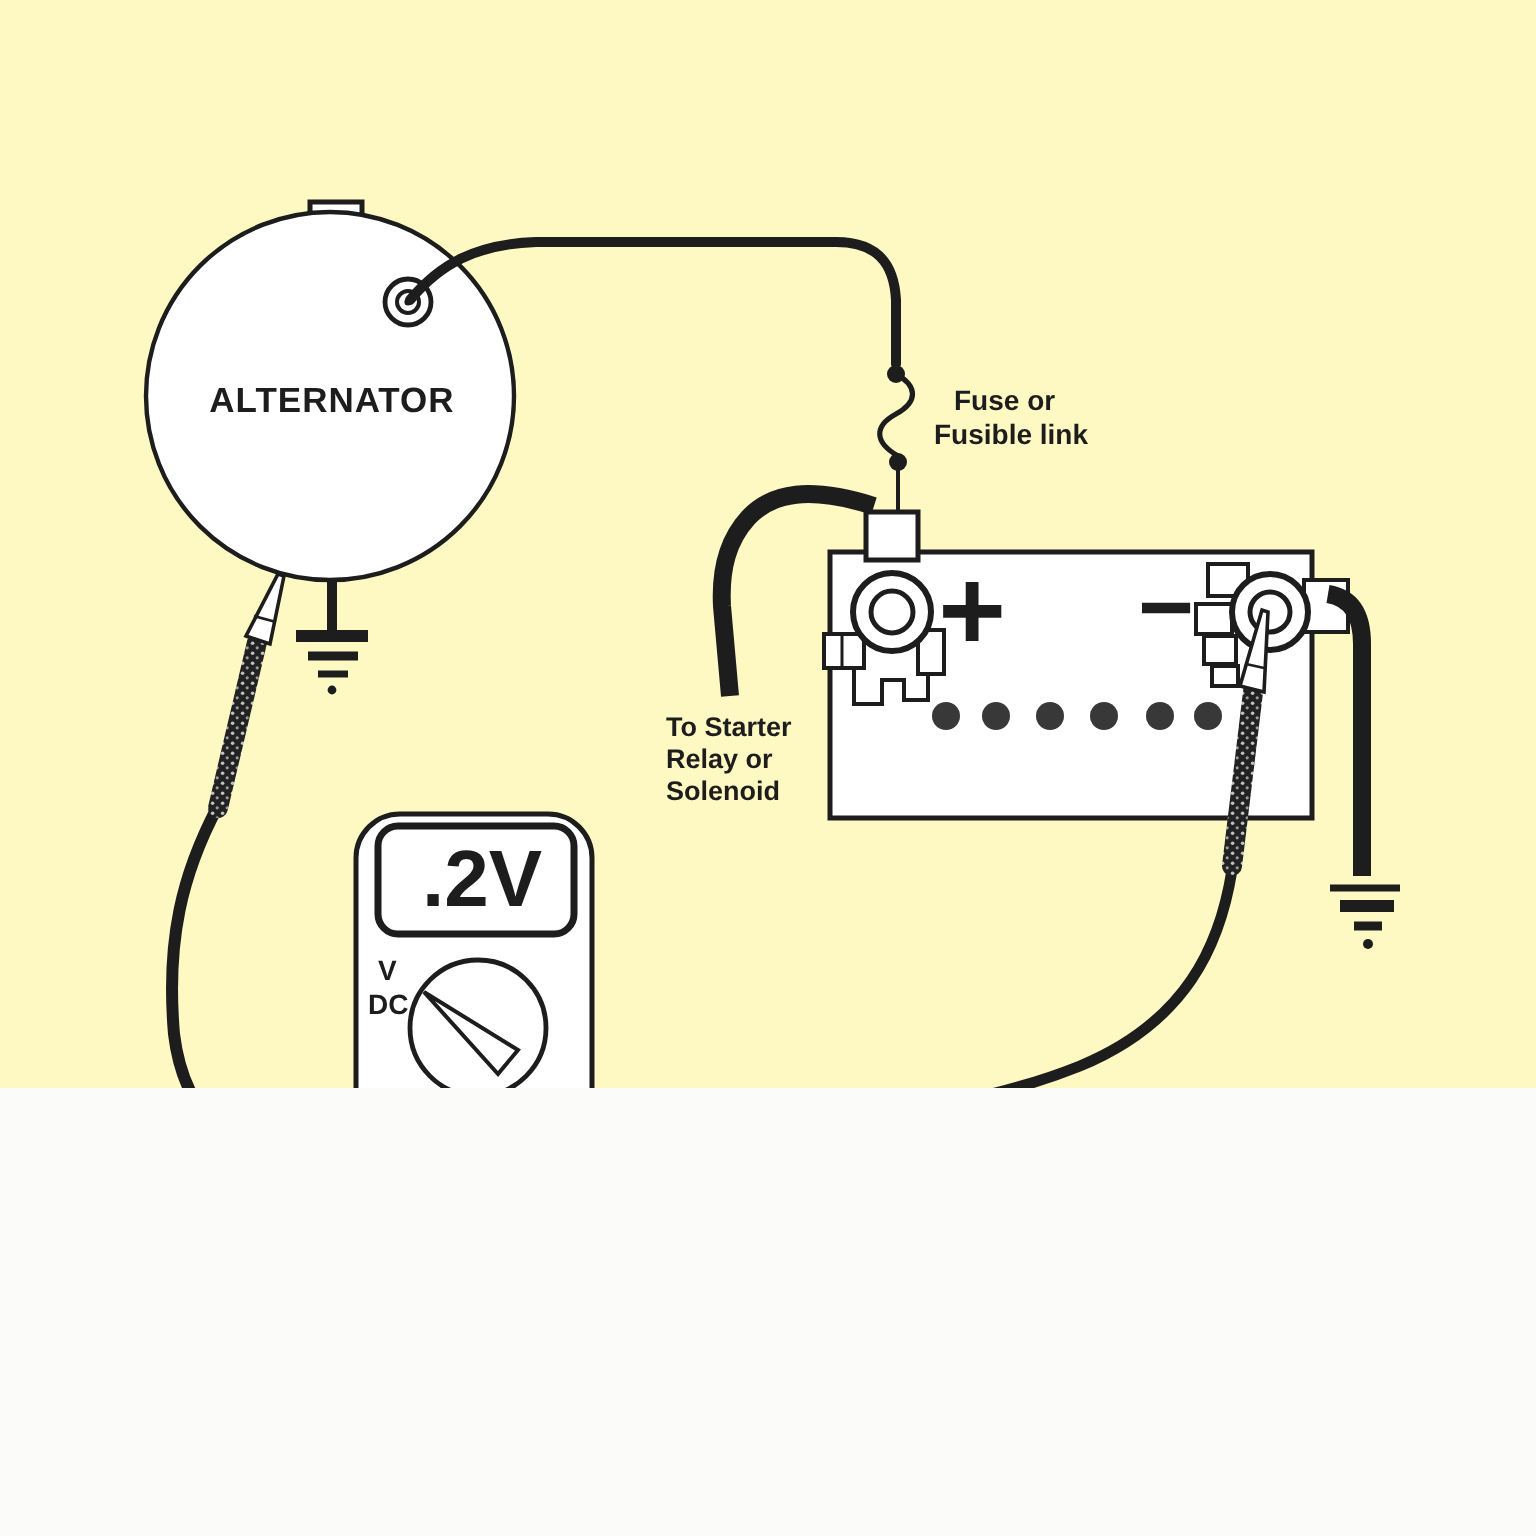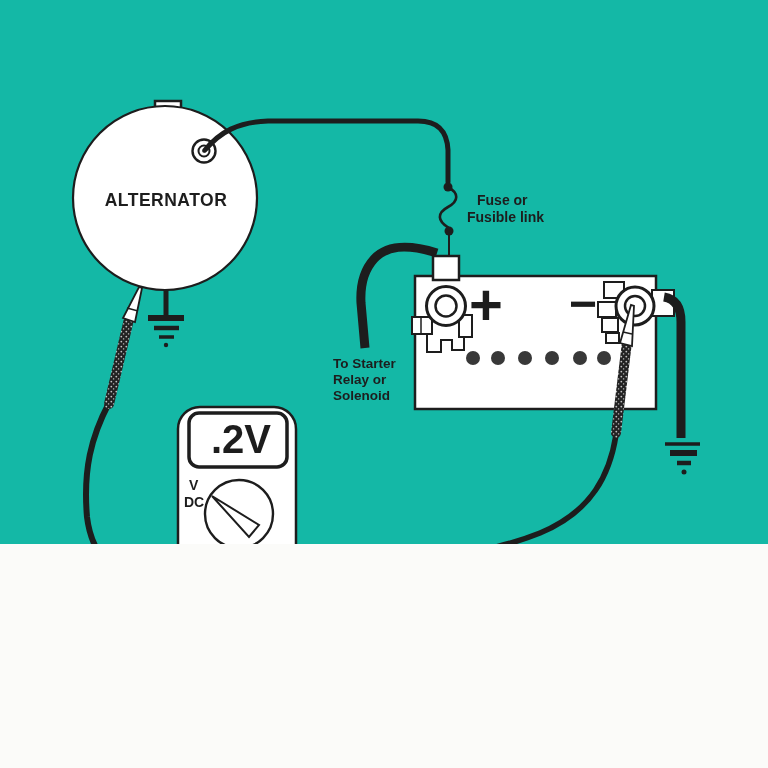--- a/index.html
+++ b/index.html
@@ -1,16 +1,16 @@
 <!DOCTYPE html>
 <html><head>
 <meta charset="utf-8">
 <style>
   html,body{margin:0;padding:0;background:#fbfbf9;}
-  .page{width:768px;height:544px;background:#14b8a6;position:relative;overflow:hidden;
+  .page{width:768px;height:544px;background:#fef9c3;position:relative;overflow:hidden;
         font-family:"Liberation Sans", sans-serif;}
   svg{display:block;}
   text{font-family:"Liberation Sans", sans-serif;fill:#1d1d1d;}
   .lbl{font-weight:bold;}
 </style>
 </head>
 <body>
 
 <div class="page">
 <svg width="768" height="768" viewBox="0 0 768 768">

